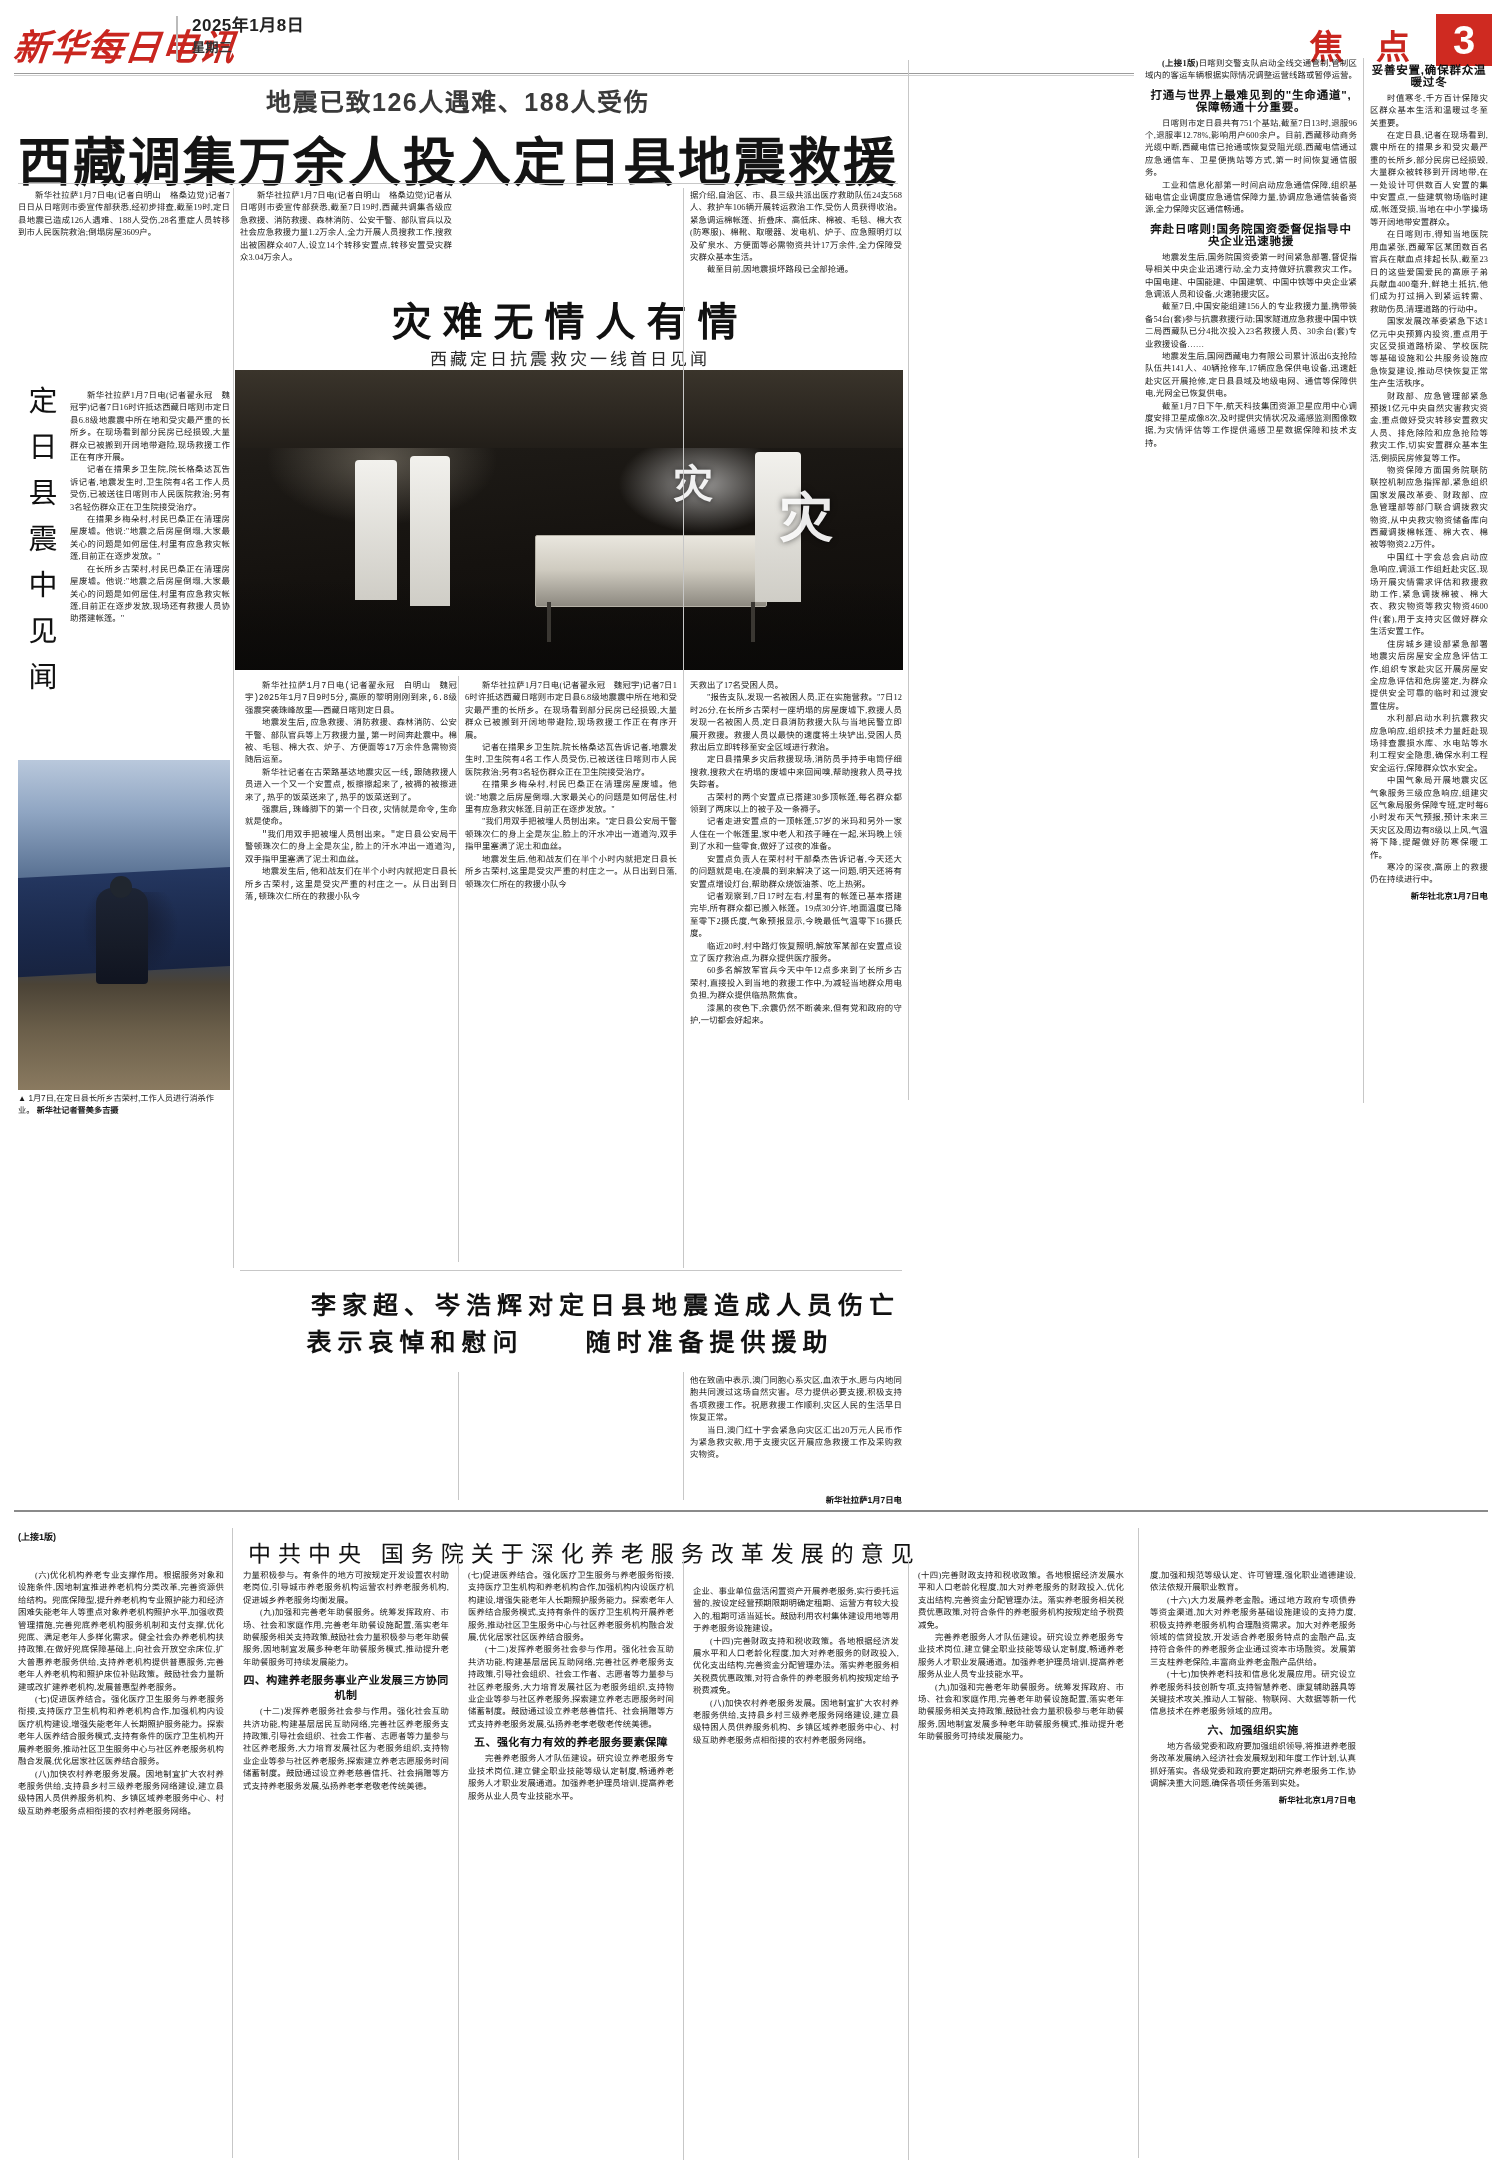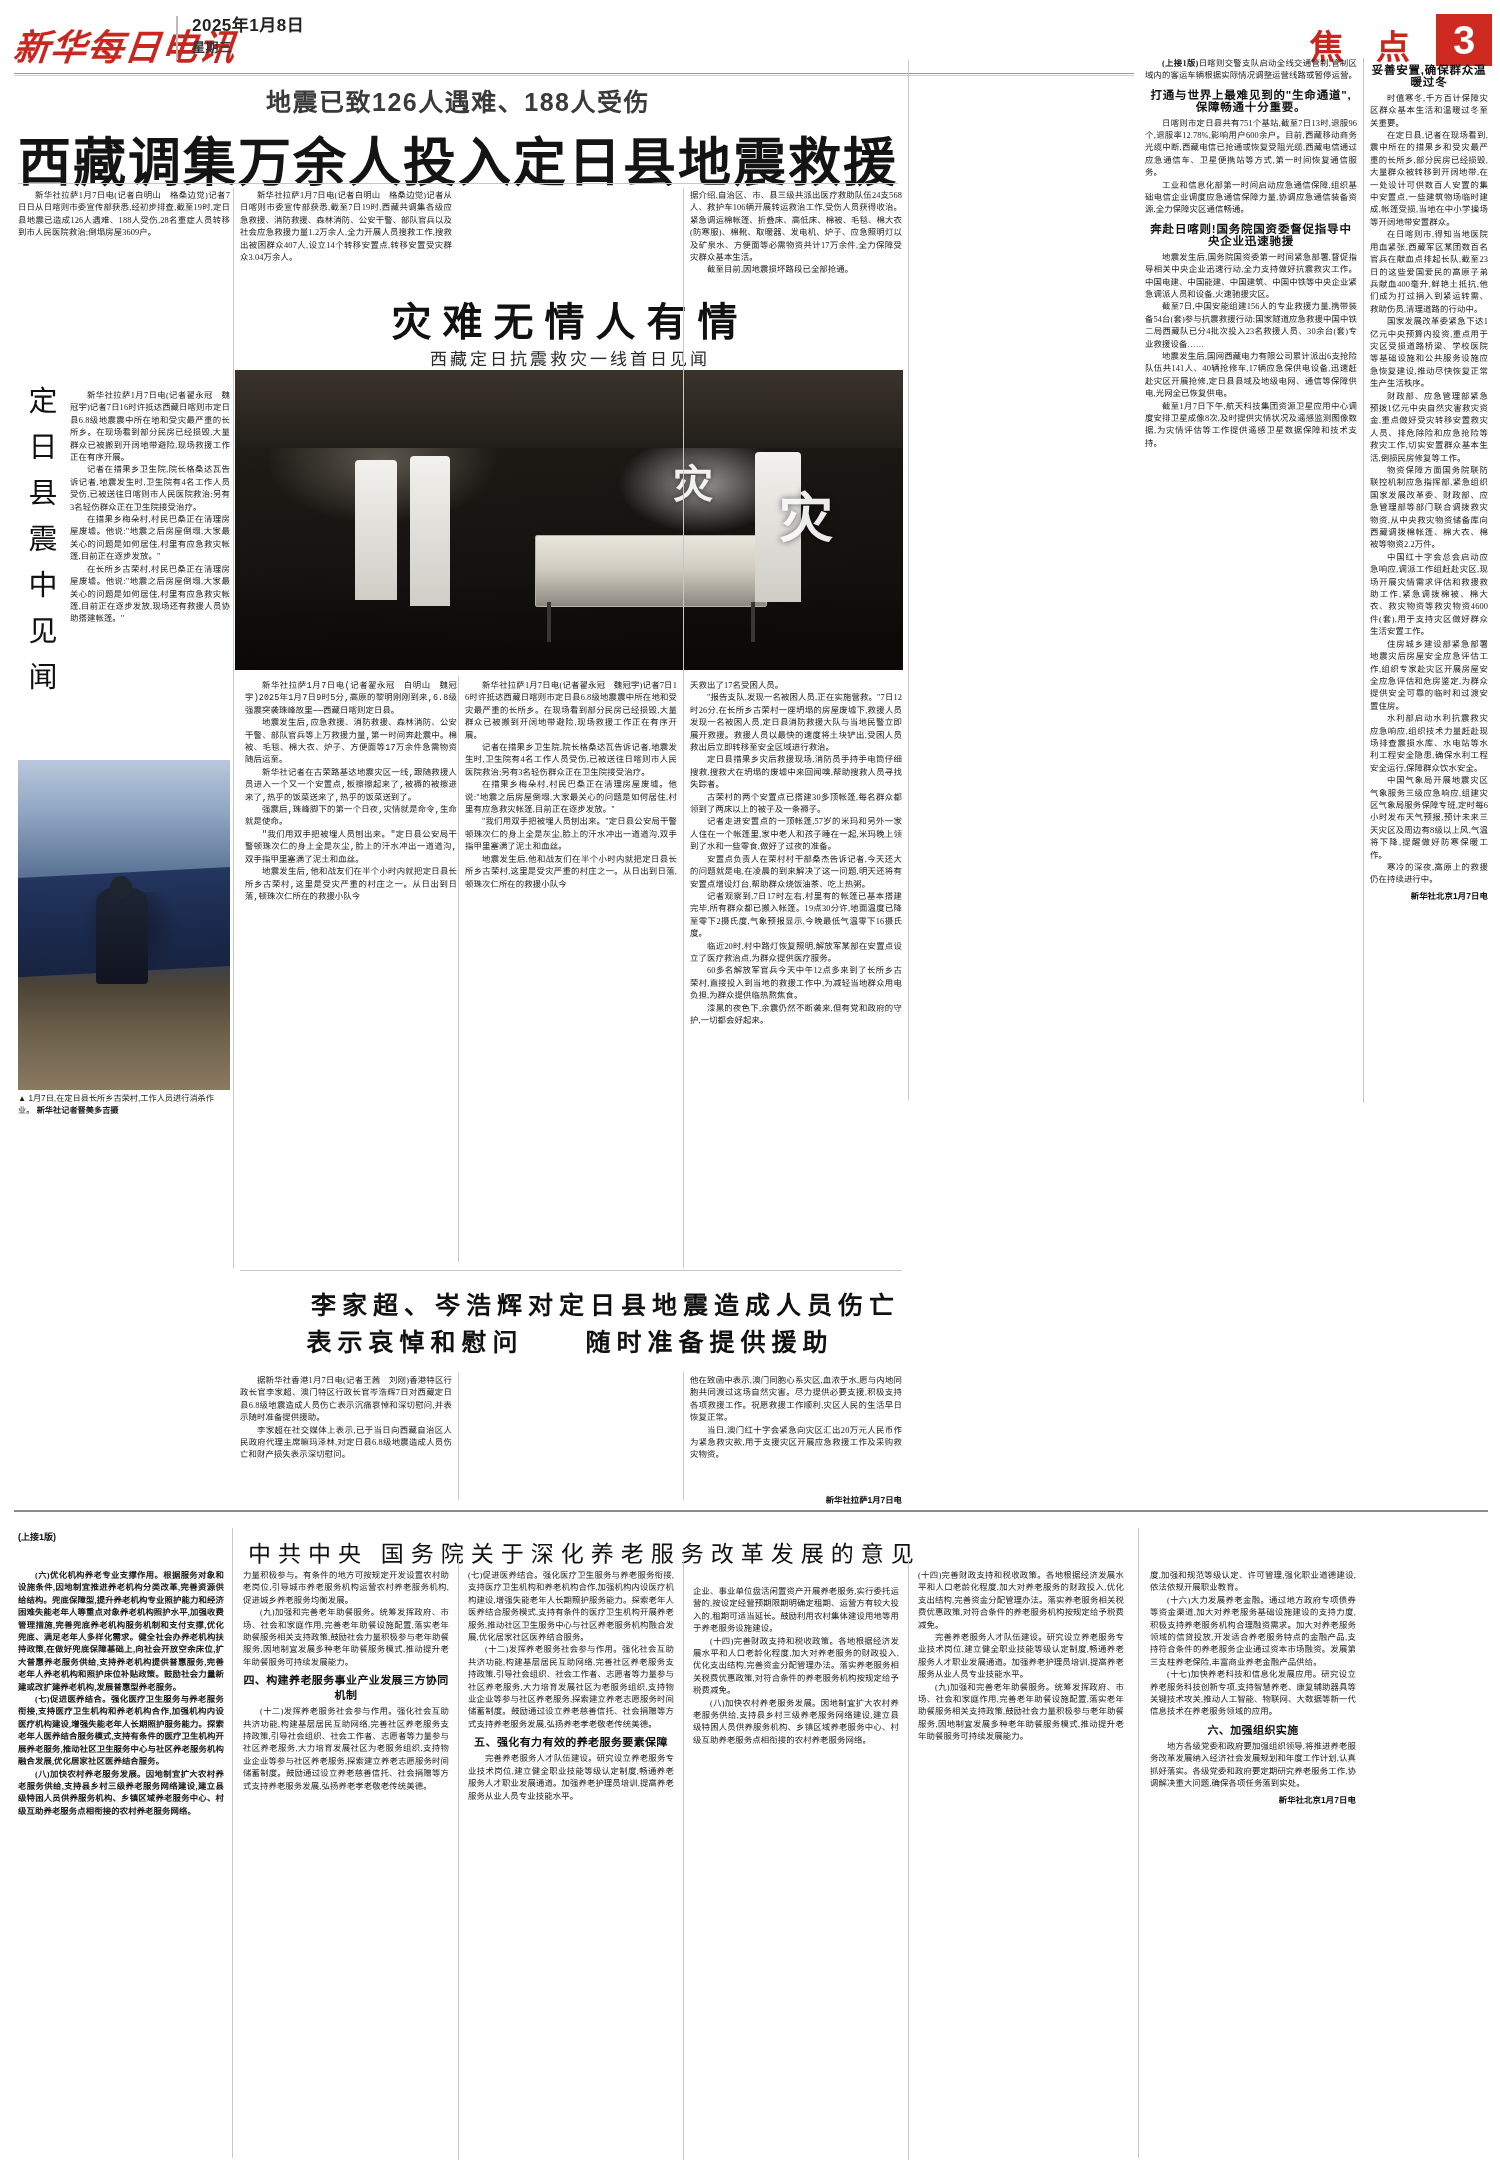--- a/index.html
+++ b/index.html
@@ -304,24 +304,20 @@
     <p>记者观察到,7日17时左右,村里有的帐篷已基本搭建完毕,所有群众都已搬入帐篷。19点30分许,地面温度已降至零下2摄氏度,气象预报显示,今晚最低气温零下16摄氏度。</p>
     <p>临近20时,村中路灯恢复照明,解放军某部在安置点设立了医疗救治点,为群众提供医疗服务。</p>
     <p>60多名解放军官兵今天中午12点多来到了长所乡古荣村,直接投入到当地的救援工作中,为减轻当地群众用电负担,为群众提供临热熬焦食。</p>
     <p>漆黑的夜色下,余震仍然不断袭来,但有党和政府的守护,一切都会好起来。</p>
   </div>
 
   <div class="hrule" style="left:240px;top:1270px;width:662px;"></div>
   <div class="sub-head-1">李家超、岑浩辉对定日县地震造成人员伤亡</div>
   <div class="sub-head-2">表示哀悼和慰问　　随时准备提供援助</div>
 
-  <div class="col body-txt" style="left:240px;top:1375px;width:212px;height:120px;">
-    <p>据新华社香港1月7日电(记者王茜　刘刚)香港特区行政长官李家超、澳门特区行政长官岑浩辉7日对西藏定日县6.8级地震造成人员伤亡表示沉痛哀悼和深切慰问,并表示随时准备提供援助。</p>
-    <p>李家超在社交媒体上表示,已于当日向西藏自治区人民政府代理主席嘛玛泽林,对定日县6.8级地震造成人员伤亡和财产损失表示深切慰问。</p>
-  </div>
   <div class="col body-txt" style="left:690px;top:1375px;width:212px;height:120px;">
     <p class="noind">他在致函中表示,澳门同胞心系灾区,血浓于水,愿与内地同胞共同渡过这场自然灾害。尽力提供必要支援,积极支持各项救援工作。祝愿救援工作顺利,灾区人民的生活早日恢复正常。</p>
     <p>当日,澳门红十字会紧急向灾区汇出20万元人民币作为紧急救灾款,用于支援灾区开展应急救援工作及采购救灾物资。</p>
   </div>
 
   <div class="vrule" style="left:908px;top:60px;height:1040px;"></div>
 
   <div class="col body-txt" style="left:1145px;top:58px;width:212px;height:1045px;">
     <p><span class="continued">(上接1版)</span><span>日喀则交警支队启动全线交通管制,管制区域内的客运车辆根据实际情况调整运营线路或暂停运营。</span></p>
     <div class="right-sub">打通与世界上最难见到的"生命通道",保障畅通十分重要。</div>
@@ -354,21 +350,21 @@
 
   <div class="hrule-thick" style="left:14px;top:1510px;width:1474px;"></div>
 
   <div style="position:absolute;left:18px;top:1530px;width:200px;font-family:'Liberation Sans',sans-serif;font-size:9px;font-weight:700;color:#111;">(上接1版)</div>
 
   <div class="doc-head">中共中央 国务院关于深化养老服务改革发展的意见</div>
 
   <div class="vrule" style="left:232px;top:1528px;height:630px;"></div>
   <div class="vrule" style="left:1138px;top:1528px;height:630px;"></div>
 
-  <div class="col body-txt" style="left:18px;top:1570px;width:206px;height:590px;font-weight:bold;">
+  <div class="col body-txt" style="left:18px;top:1570px;width:206px;height:590px;">
     <p>(六)优化机构养老专业支撑作用。根据服务对象和设施条件,因地制宜推进养老机构分类改革,完善资源供给结构。兜底保障型,提升养老机构专业照护能力和经济困难失能老年人等重点对象养老机构照护水平,加强收费管理措施,完善兜底养老机构服务机制和支付支撑,优化兜底、满足老年人多样化需求。健全社会办养老机构扶持政策,在做好兜底保障基础上,向社会开放空余床位,扩大普惠养老服务供给,支持养老机构提供普惠服务,完善老年人养老机构和照护床位补贴政策。鼓励社会力量新建或改扩建养老机构,发展普惠型养老服务。</p>
     <p>(七)促进医养结合。强化医疗卫生服务与养老服务衔接,支持医疗卫生机构和养老机构合作,加强机构内设医疗机构建设,增强失能老年人长期照护服务能力。探索老年人医养结合服务模式,支持有条件的医疗卫生机构开展养老服务,推动社区卫生服务中心与社区养老服务机构融合发展,优化居家社区医养结合服务。</p>
     <p>(八)加快农村养老服务发展。因地制宜扩大农村养老服务供给,支持县乡村三级养老服务网络建设,建立县级特困人员供养服务机构、乡镇区域养老服务中心、村级互助养老服务点相衔接的农村养老服务网络。</p>
   </div>
 
   <div class="col body-txt" style="left:243px;top:1570px;width:206px;height:590px;">
     <p class="noind">力量积极参与。有条件的地方可按规定开发设置农村助老岗位,引导城市养老服务机构运营农村养老服务机构,促进城乡养老服务均衡发展。</p>
     <p>(九)加强和完善老年助餐服务。统筹发挥政府、市场、社会和家庭作用,完善老年助餐设施配置,落实老年助餐服务相关支持政策,鼓励社会力量积极参与老年助餐服务,因地制宜发展多种老年助餐服务模式,推动提升老年助餐服务可持续发展能力。</p>
     <div class="sec-head">四、构建养老服务事业产业发展三方协同机制</div>
     <p>(十二)发挥养老服务社会参与作用。强化社会互助共济功能,构建基层居民互助网络,完善社区养老服务支持政策,引导社会组织、社会工作者、志愿者等力量参与社区养老服务,大力培育发展社区为老服务组织,支持物业企业等参与社区养老服务,探索建立养老志愿服务时间储蓄制度。鼓励通过设立养老慈善信托、社会捐赠等方式支持养老服务发展,弘扬养老孝老敬老传统美德。</p>

